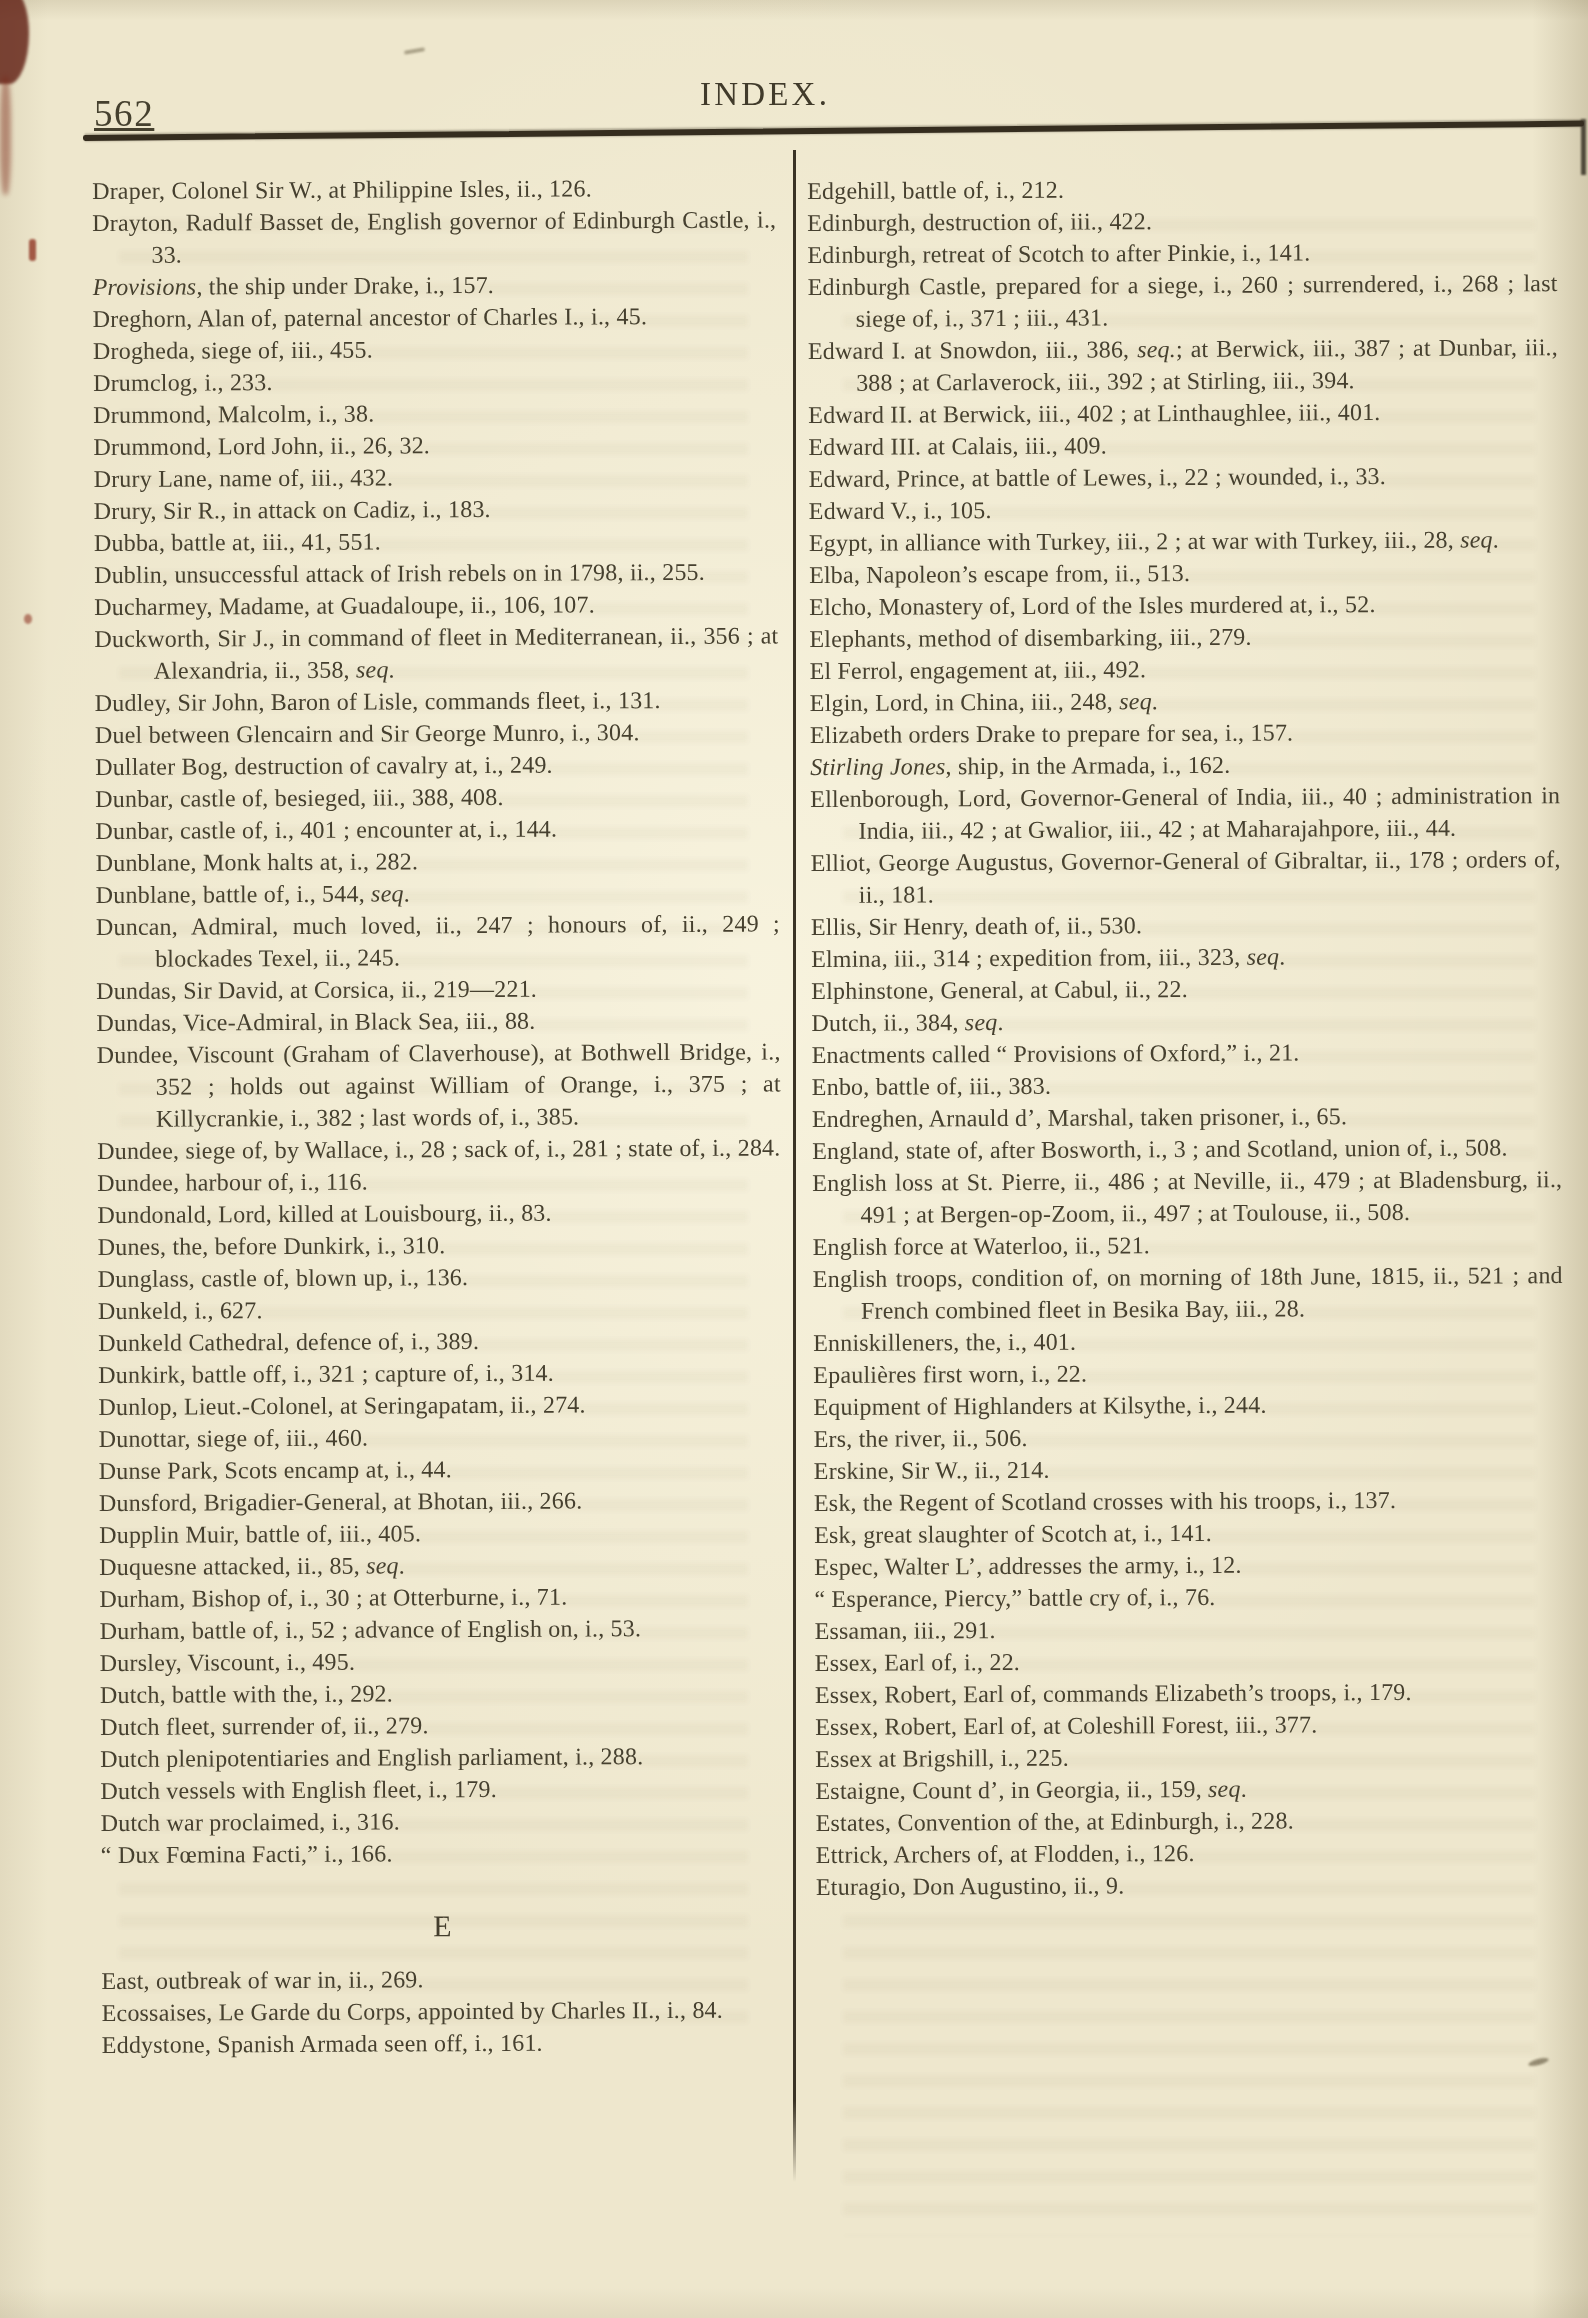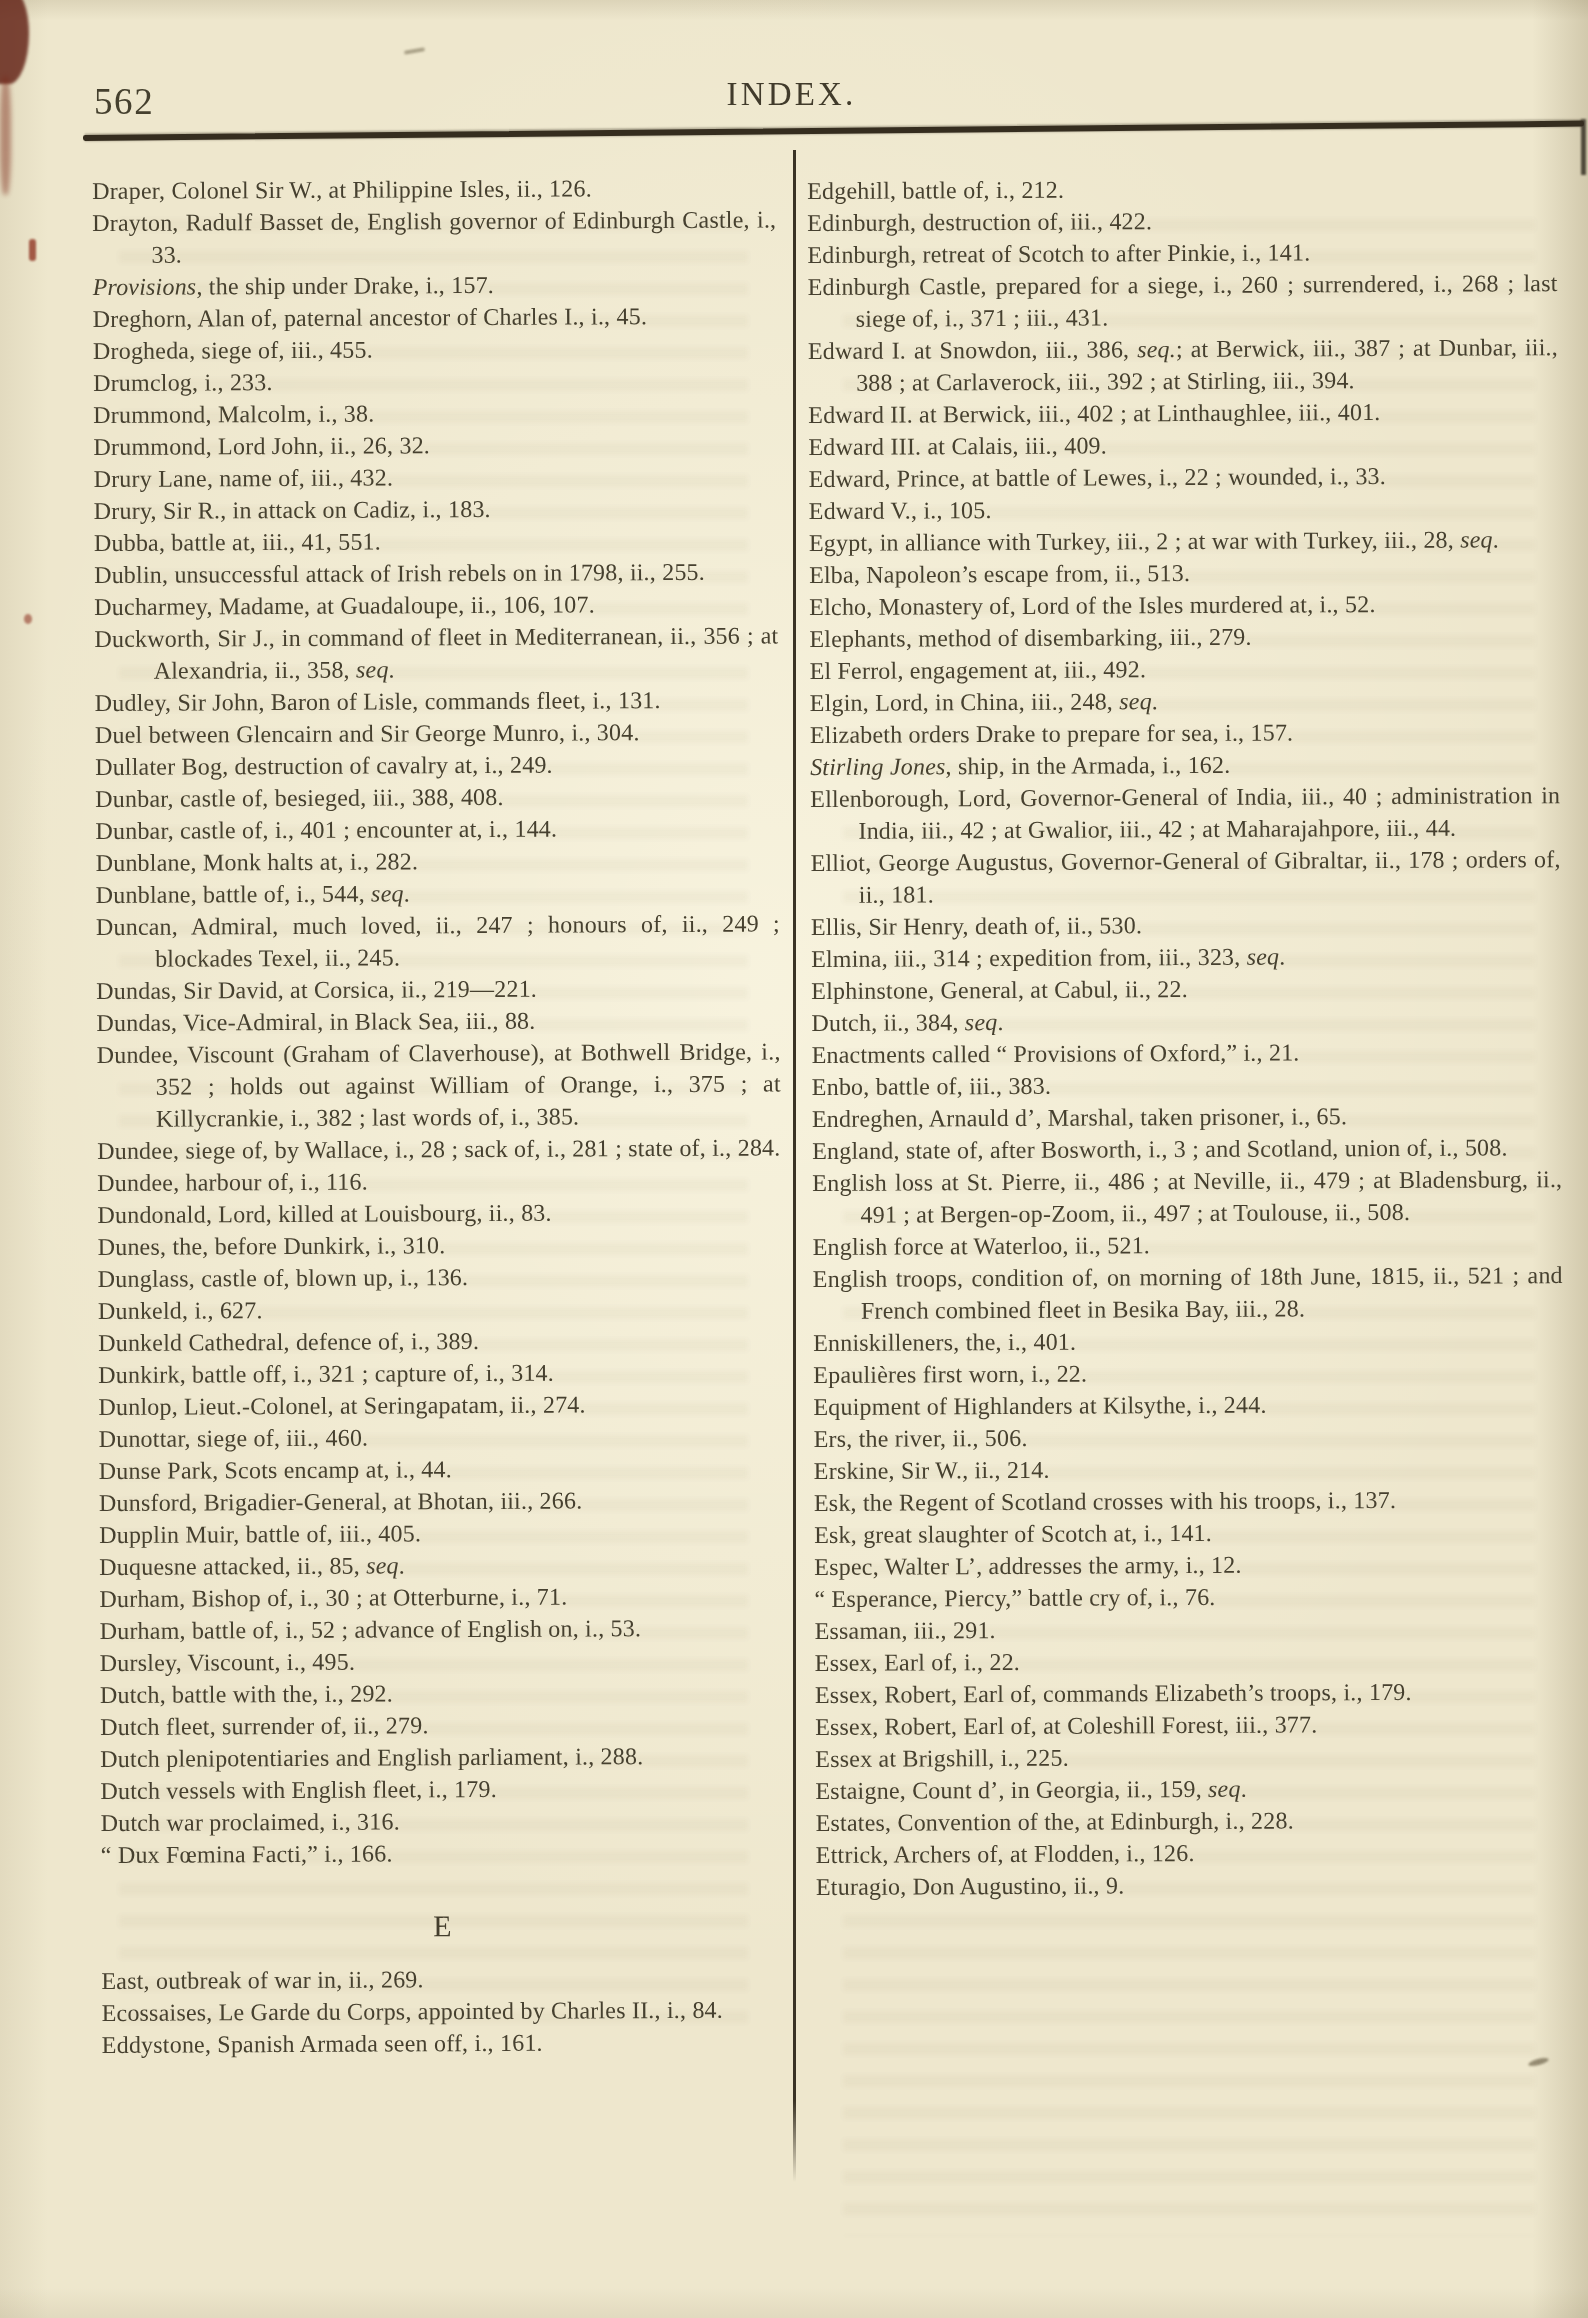--- a/index.html
+++ b/index.html
@@ -12,26 +12,26 @@
       radial-gradient(ellipse 1114px 1432px at 48% 42%, rgba(255,252,235,.55), rgba(255,252,235,0) 70%),
       linear-gradient(to right, rgba(120,104,66,.10), rgba(120,104,66,0) 48px),
       linear-gradient(to left, rgba(110,95,58,.22), rgba(110,95,58,0) 56px),
       linear-gradient(to bottom, rgba(110,95,58,.14), rgba(110,95,58,0) 20.7px),
       linear-gradient(to top, rgba(110,95,58,.10), rgba(110,95,58,0) 32px),
       #eee7cd;
     font-family: "Liberation Serif", "DejaVu Serif", serif;
     color: #46402f;
   }
   .page-number {
-    position: absolute; left: 94px; top: 80px;
-    font-size: 37px; letter-spacing: 1.6px; color: #45402e;
+    position: absolute; left: 94px; top: 92px;
+    font-size: 37px; letter-spacing: 1.6px; color: #45402e; text-decoration: underline;
   }
   .index-title {
     position: absolute; left: 700px; top: 76px; width: 183px;
-    text-align: center; font-size: 33px; letter-spacing: 3.2px; color: #413b2b;
+    font-size: 33px; letter-spacing: 3.2px; color: #413b2b;
   }
   .header-rule {
     position: absolute; left: 83px; top: 135px; width: 1501px; height: 5.6px;
     background: #352d1f; border-radius: 2.4px;
     transform: rotate(-0.55deg); transform-origin: left center;
     box-shadow: 0 -3.2px 1.6px -1.6px rgba(53,45,31,.30), 0 2.4px 1.6px -1.6px rgba(53,45,31,.25);
   }
   .column-divider {
     position: absolute; left: 793px; top: 150px; width: 3.2px; height: 2032px;
     background: linear-gradient(to bottom, #3a3325 96%, rgba(58,51,37,0));

